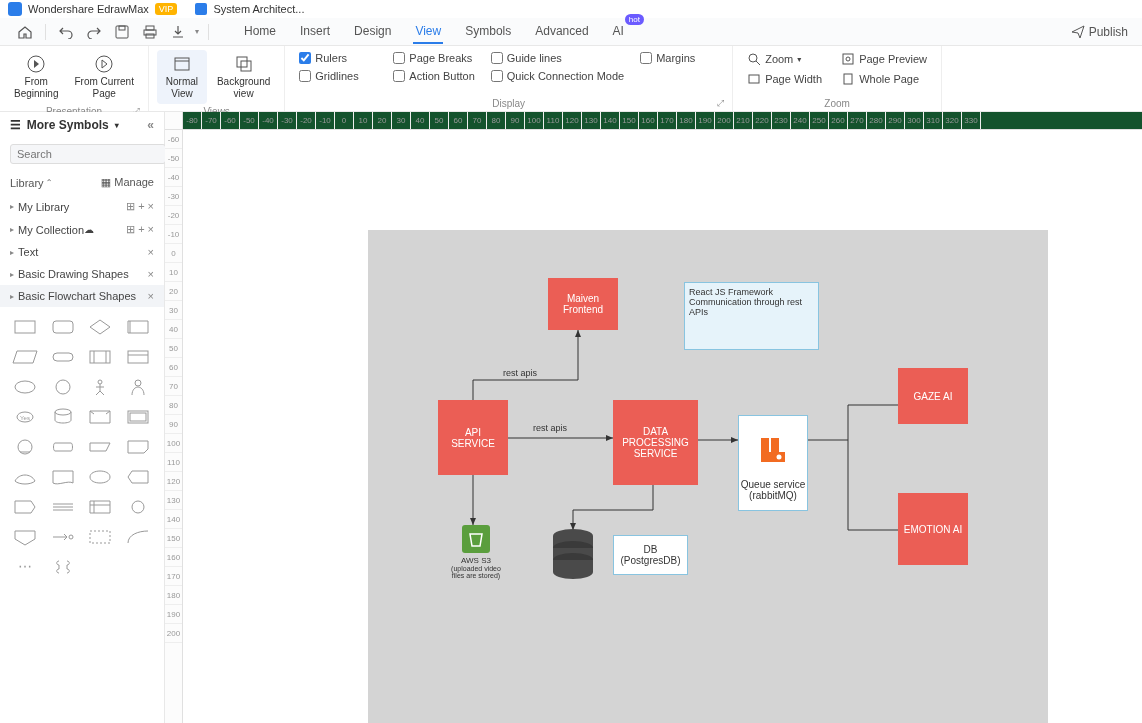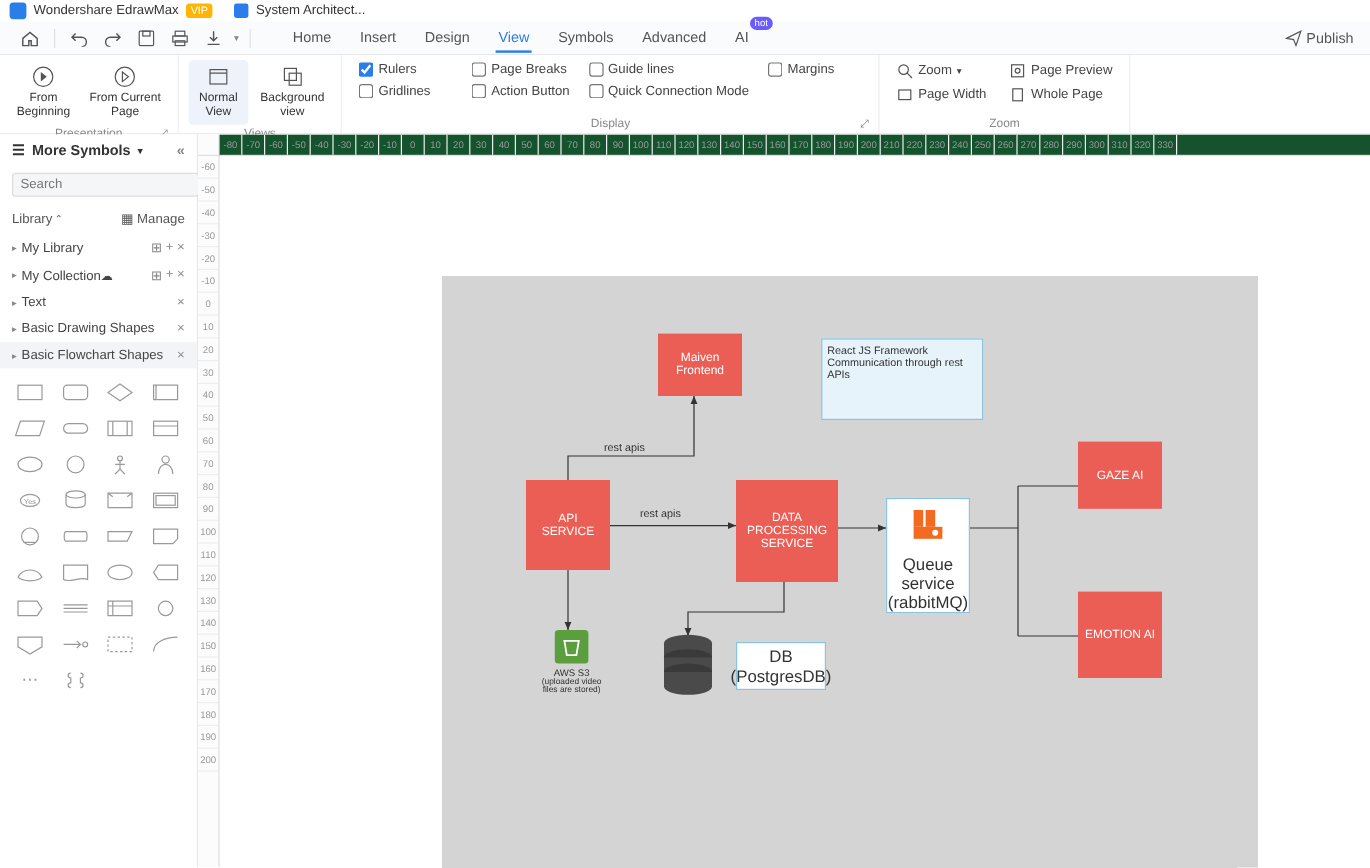--- a/index.html
+++ b/index.html
@@ -58,21 +58,21 @@
 .ruler-v { position: absolute; left: 0; top: 18px; width: 18px; bottom: 0; background: #fcfcfc; border-right: 1px solid #e0e0e0; font-size: 8px; color: #999; }
 .ruler-v .tick { height: 19px; text-align: center; border-bottom: 1px solid #eee; writing-mode: horizontal-tb; line-height: 19px; }
 .ruler-corner { position: absolute; left: 0; top: 0; width: 18px; height: 18px; background: #fcfcfc; border-right: 1px solid #e0e0e0; border-bottom: 1px solid #e0e0e0; }
 .canvas { position: absolute; left: 18px; top: 18px; right: 0; bottom: 0; background: #fff; overflow: auto; }
 .page { position: absolute; left: 185px; top: 100px; width: 680px; height: 500px; background: #d4d4d4; }
 
 
 .node { position: absolute; font-size: 10px; text-align: center; display: flex; align-items: center; justify-content: center; }
 .node.redbox { background: #eb5e55; color: #fff; }
 .node.bluebox { background: #e6f3fa; border: 1px solid #88c4e0; color: #333; padding: 4px; font-size: 9px; text-align: left; align-items: flex-start; margin-left: 48px; }
-.node.whitebox { background: #fff; border: 1px solid #88c4e0; color: #333; flex-direction: column; font-size: 14px; }
+.node.whitebox { background: #fff; border: 1px solid #88c4e0; color: #333; flex-direction: column; font-size: 10px; }
 .node.s3 { flex-direction: column; font-size: 8px; color: #333; background: transparent; }
 .node.s3 .s3icon { width: 28px; height: 28px; background: #5a9e3d; border-radius: 3px; margin-bottom: 3px; display: flex; align-items: center; justify-content: center; }
 .node.db { flex-direction: column; }
 .edge-label { position: absolute; font-size: 9px; color: #333; background: transparent; }
 
 svg.diagram-svg { position: absolute; left: 0; top: 0; pointer-events: none; }
 </style>
 </head>
 <body>
 

